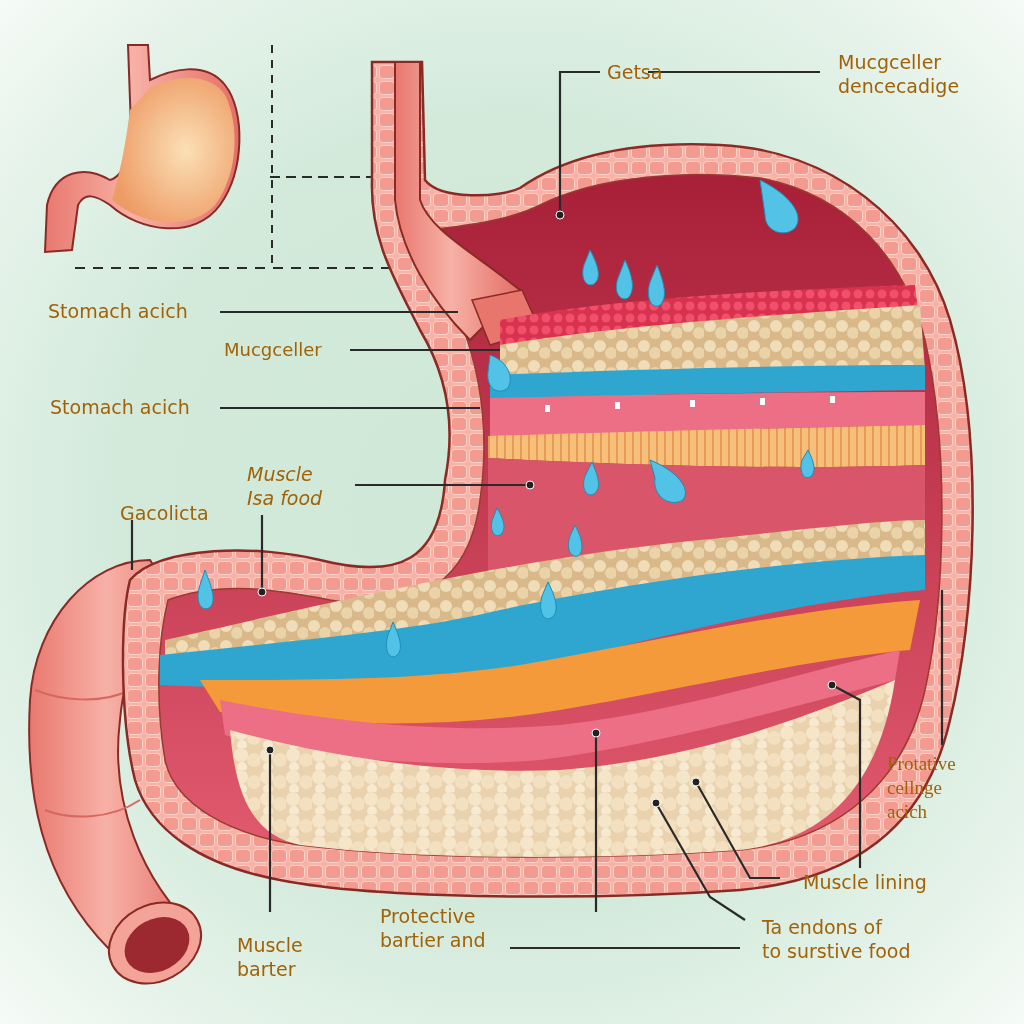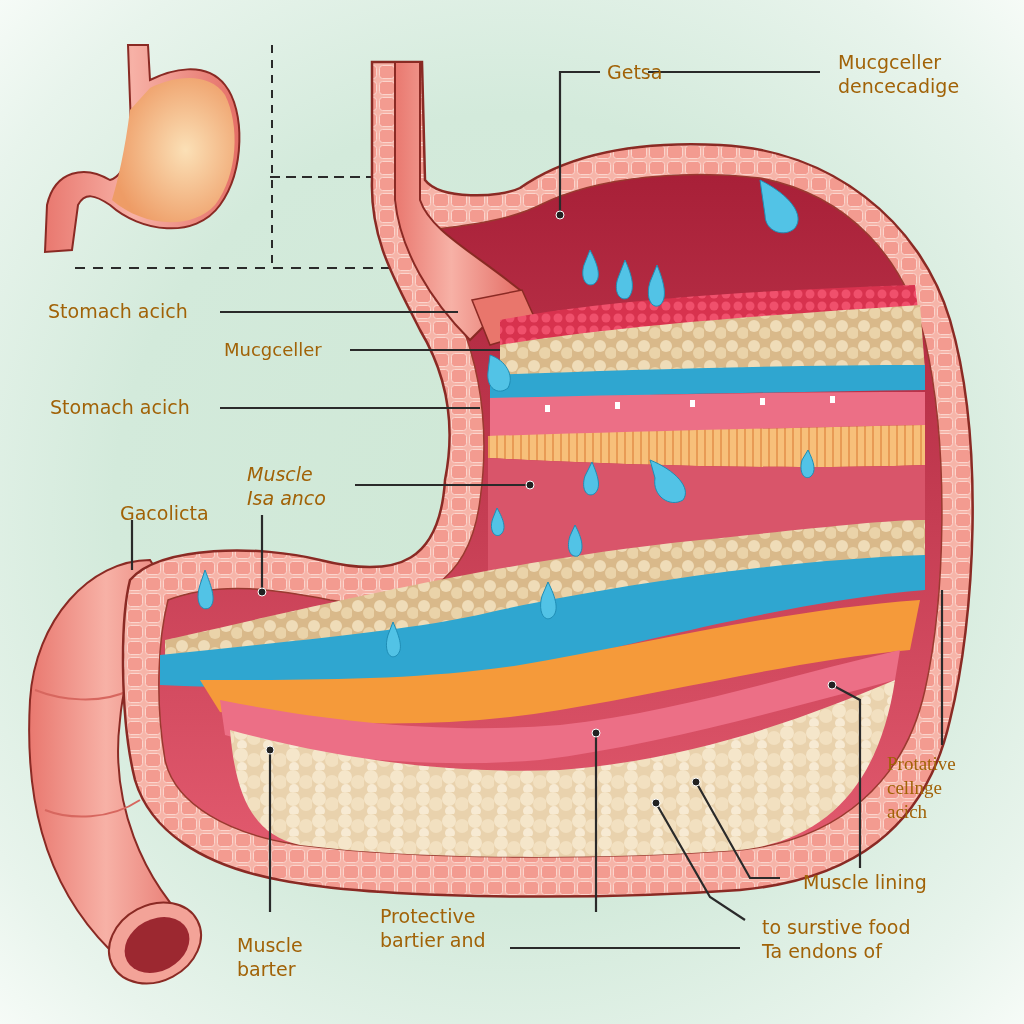--- a/index.html
+++ b/index.html
@@ -166,31 +166,31 @@
 <div class="label multi" style="left:838px;top:50px;width:170px;">
   <span>Mucgceller</span>
   <span>dencecadige</span>
 </div>
 <div class="label" style="left:48px;top:299px;">Stomach acich</div>
 <div class="label" style="left:224px;top:338px;font-size:18px;">Mucgceller</div>
 <div class="label" style="left:50px;top:395px;">Stomach acich</div>
 <div class="label" style="left:120px;top:485px;margin-top:16px;">Gacolicta</div>
 <div class="label multi" style="left:247px;top:462px;width:110px;font-style:italic;">
   <span>Muscle</span>
-  <span>Isa anco</span>
+  <span>Isa food</span>
 </div>
 <div class="label multi" style="left:887px;top:752px;width:130px;font-family:Liberation Serif, serif;">
   <span>Protative</span>
   <span>cellnge</span>
   <span>acich</span>
 </div>
 <div class="label" style="left:803px;top:870px;">Muscle lining</div>
 <div class="label multi" style="left:762px;top:915px;width:240px;">
+  <span>Ta endons of</span>
   <span>to surstive food</span>
-  <span>Ta endons of</span>
 </div>
 <div class="label multi" style="left:237px;top:933px;width:100px;">
   <span>Muscle</span>
   <span>barter</span>
 </div>
 <div class="label multi" style="left:380px;top:904px;width:140px;">
   <span>Protective</span>
   <span>bartier and</span>
 </div>
 

